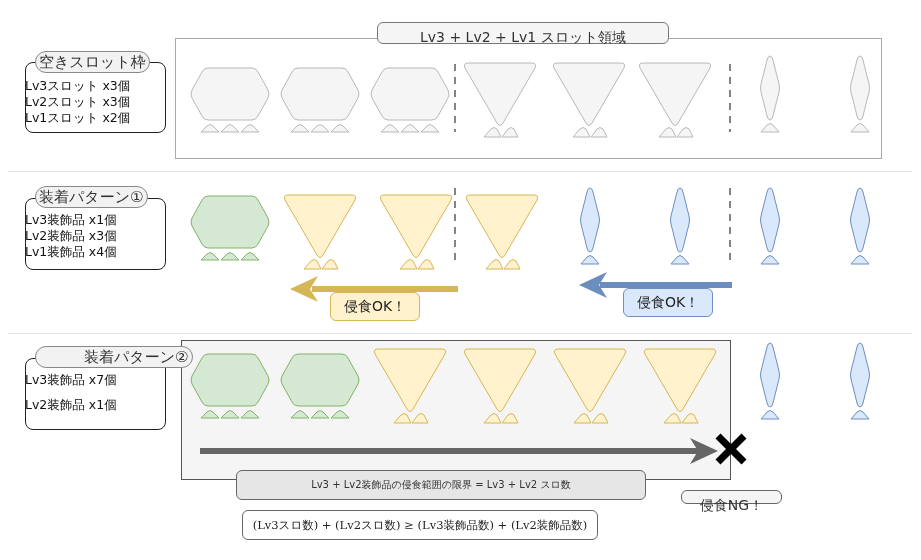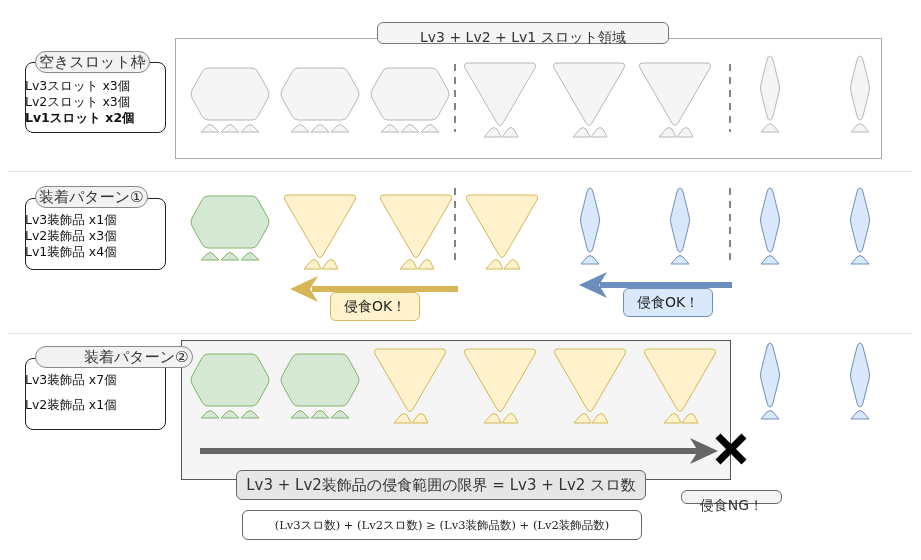--- a/index.html
+++ b/index.html
@@ -19,21 +19,21 @@
 <div class="divider" style="top:333px;"></div>
 
 <div class="region" style="left:175px;top:38px;width:266px;height:121px;border-right:none;"></div>
 <div class="region" style="left:440px;top:38px;width:442px;height:121px;border-left:none;"></div>
 <div class="tag" style="left:362px;top:22px;width:292px;height:22px;line-height:28px;background:#f5f5f5;border:1px solid #777;color:#333;font-size:14px;margin-left:15px;">Lv3 + Lv2 + Lv1 スロット領域</div>
 
 <div class="legend-box" style="left:25px;top:62px;width:141px;height:71px;"></div>
 <div class="legend-title" style="left:35px;top:51px;">空きスロット枠</div>
 <div class="legend-lines" style="left:25px;width:141px;top:78px;">Lv3スロット x3個</div>
 <div class="legend-lines" style="left:25px;width:118px;top:94px;">Lv2スロット x3個</div>
-<div class="legend-lines" style="left:25px;width:117px;top:110px;font-weight:bold;">Lv1スロット x2個</div>
+<div class="legend-lines" style="left:25px;width:117px;top:110px;">Lv1スロット x2個</div>
 
 <div class="legend-box" style="left:25px;top:198px;width:141px;height:72px;"></div>
 <div class="legend-title" style="left:35px;top:186px;">装着パターン①</div>
 <div class="legend-lines" style="left:25px;width:158px;top:212px;">Lv3装飾品 x1個</div>
 <div class="legend-lines" style="left:25px;width:141px;top:228px;">Lv2装飾品 x3個</div>
 <div class="legend-lines" style="left:25px;width:117px;top:244px;">Lv1装飾品 x4個</div>
 
 <div class="region" style="left:181px;top:340px;width:550px;height:140px;background:#f5f5f5;border:1px solid #555;"></div>
 
 <div class="legend-box" style="left:25px;top:358px;width:141px;height:72px;"></div>
@@ -125,15 +125,15 @@
   </g>
   <g stroke="#000" stroke-width="7" stroke-linecap="butt">
     <line x1="718" y1="436" x2="744" y2="462"></line>
     <line x1="744" y1="436" x2="718" y2="462"></line>
   </g>
 </svg>
 
 <div class="tag" style="left:330px;top:292px;width:90px;height:29px;line-height:27px;background:#fff2cc;border:1px solid #d6b656;">侵食OK！</div>
 <div class="tag" style="left:623px;top:288px;width:90px;height:29px;line-height:27px;background:#dae8fc;border:1px solid #6c8ebf;">侵食OK！</div>
 
-<div class="tag" style="left:236px;top:470px;width:410px;height:30px;line-height:28px;background:#e6e6e6;border:1px solid #666;font-size:15px;color:#333;">Lv3 + Lv2装飾品の侵食範囲の限界 = Lv3 + Lv2 スロ数</div>
-<div class="tag" style="left:242px;top:510px;width:400px;height:30px;line-height:28px;background:#fff;border:1px solid #666;font-family:'DejaVu Serif','Liberation Serif',serif;font-size:11.5px;color:#222;">(Lv3スロ数) + (Lv2スロ数) ≥ (Lv3装飾品数) + (Lv2装飾品数)</div>
+<div class="tag" style="left:236px;top:470px;width:410px;height:30px;line-height:28px;background:#e6e6e6;border:1px solid #666;font-size:10px;color:#333;">Lv3 + Lv2装飾品の侵食範囲の限界 = Lv3 + Lv2 スロ数</div>
+<div class="tag" style="left:242px;top:510px;width:356px;height:30px;line-height:28px;background:#fff;border:1px solid #666;font-family:'DejaVu Serif','Liberation Serif',serif;font-size:11.5px;color:#222;">(Lv3スロ数) + (Lv2スロ数) ≥ (Lv3装飾品数) + (Lv2装飾品数)</div>
 <div class="tag" style="left:681px;top:490px;width:101px;height:14px;line-height:28px;background:#f5f5f5;border:1px solid #666;color:#333;">侵食NG！</div>
 
 </body></html>

